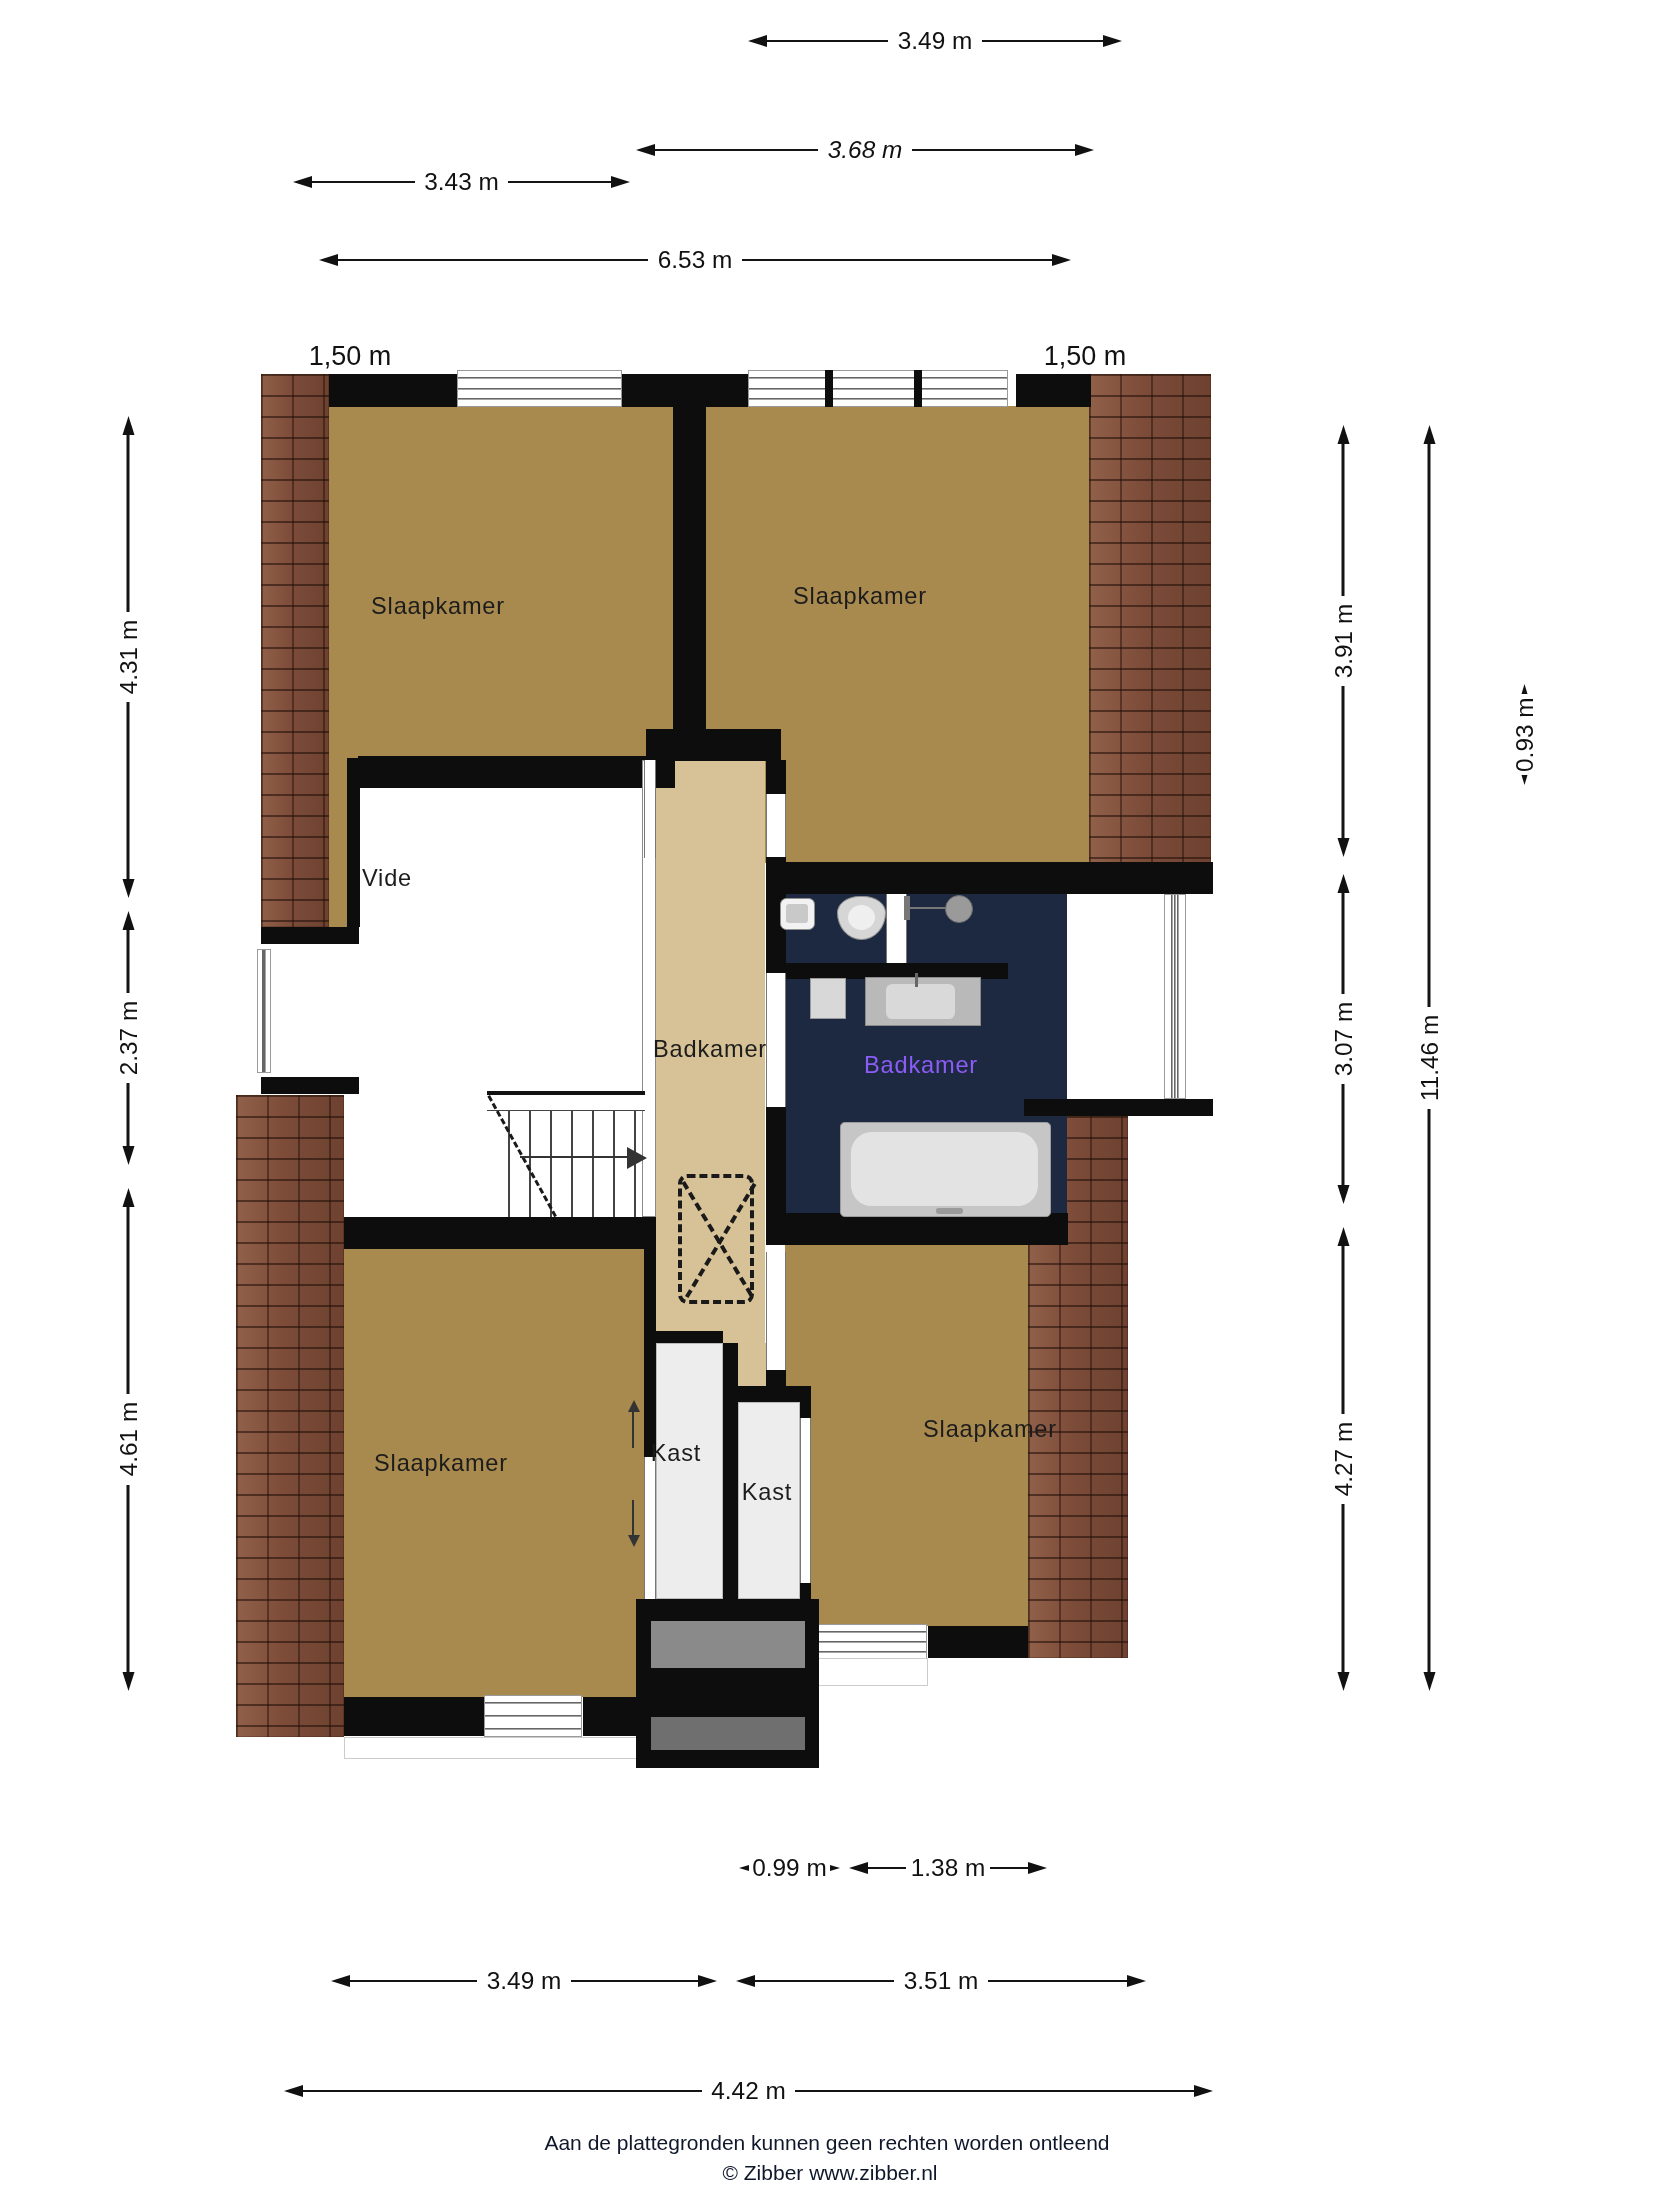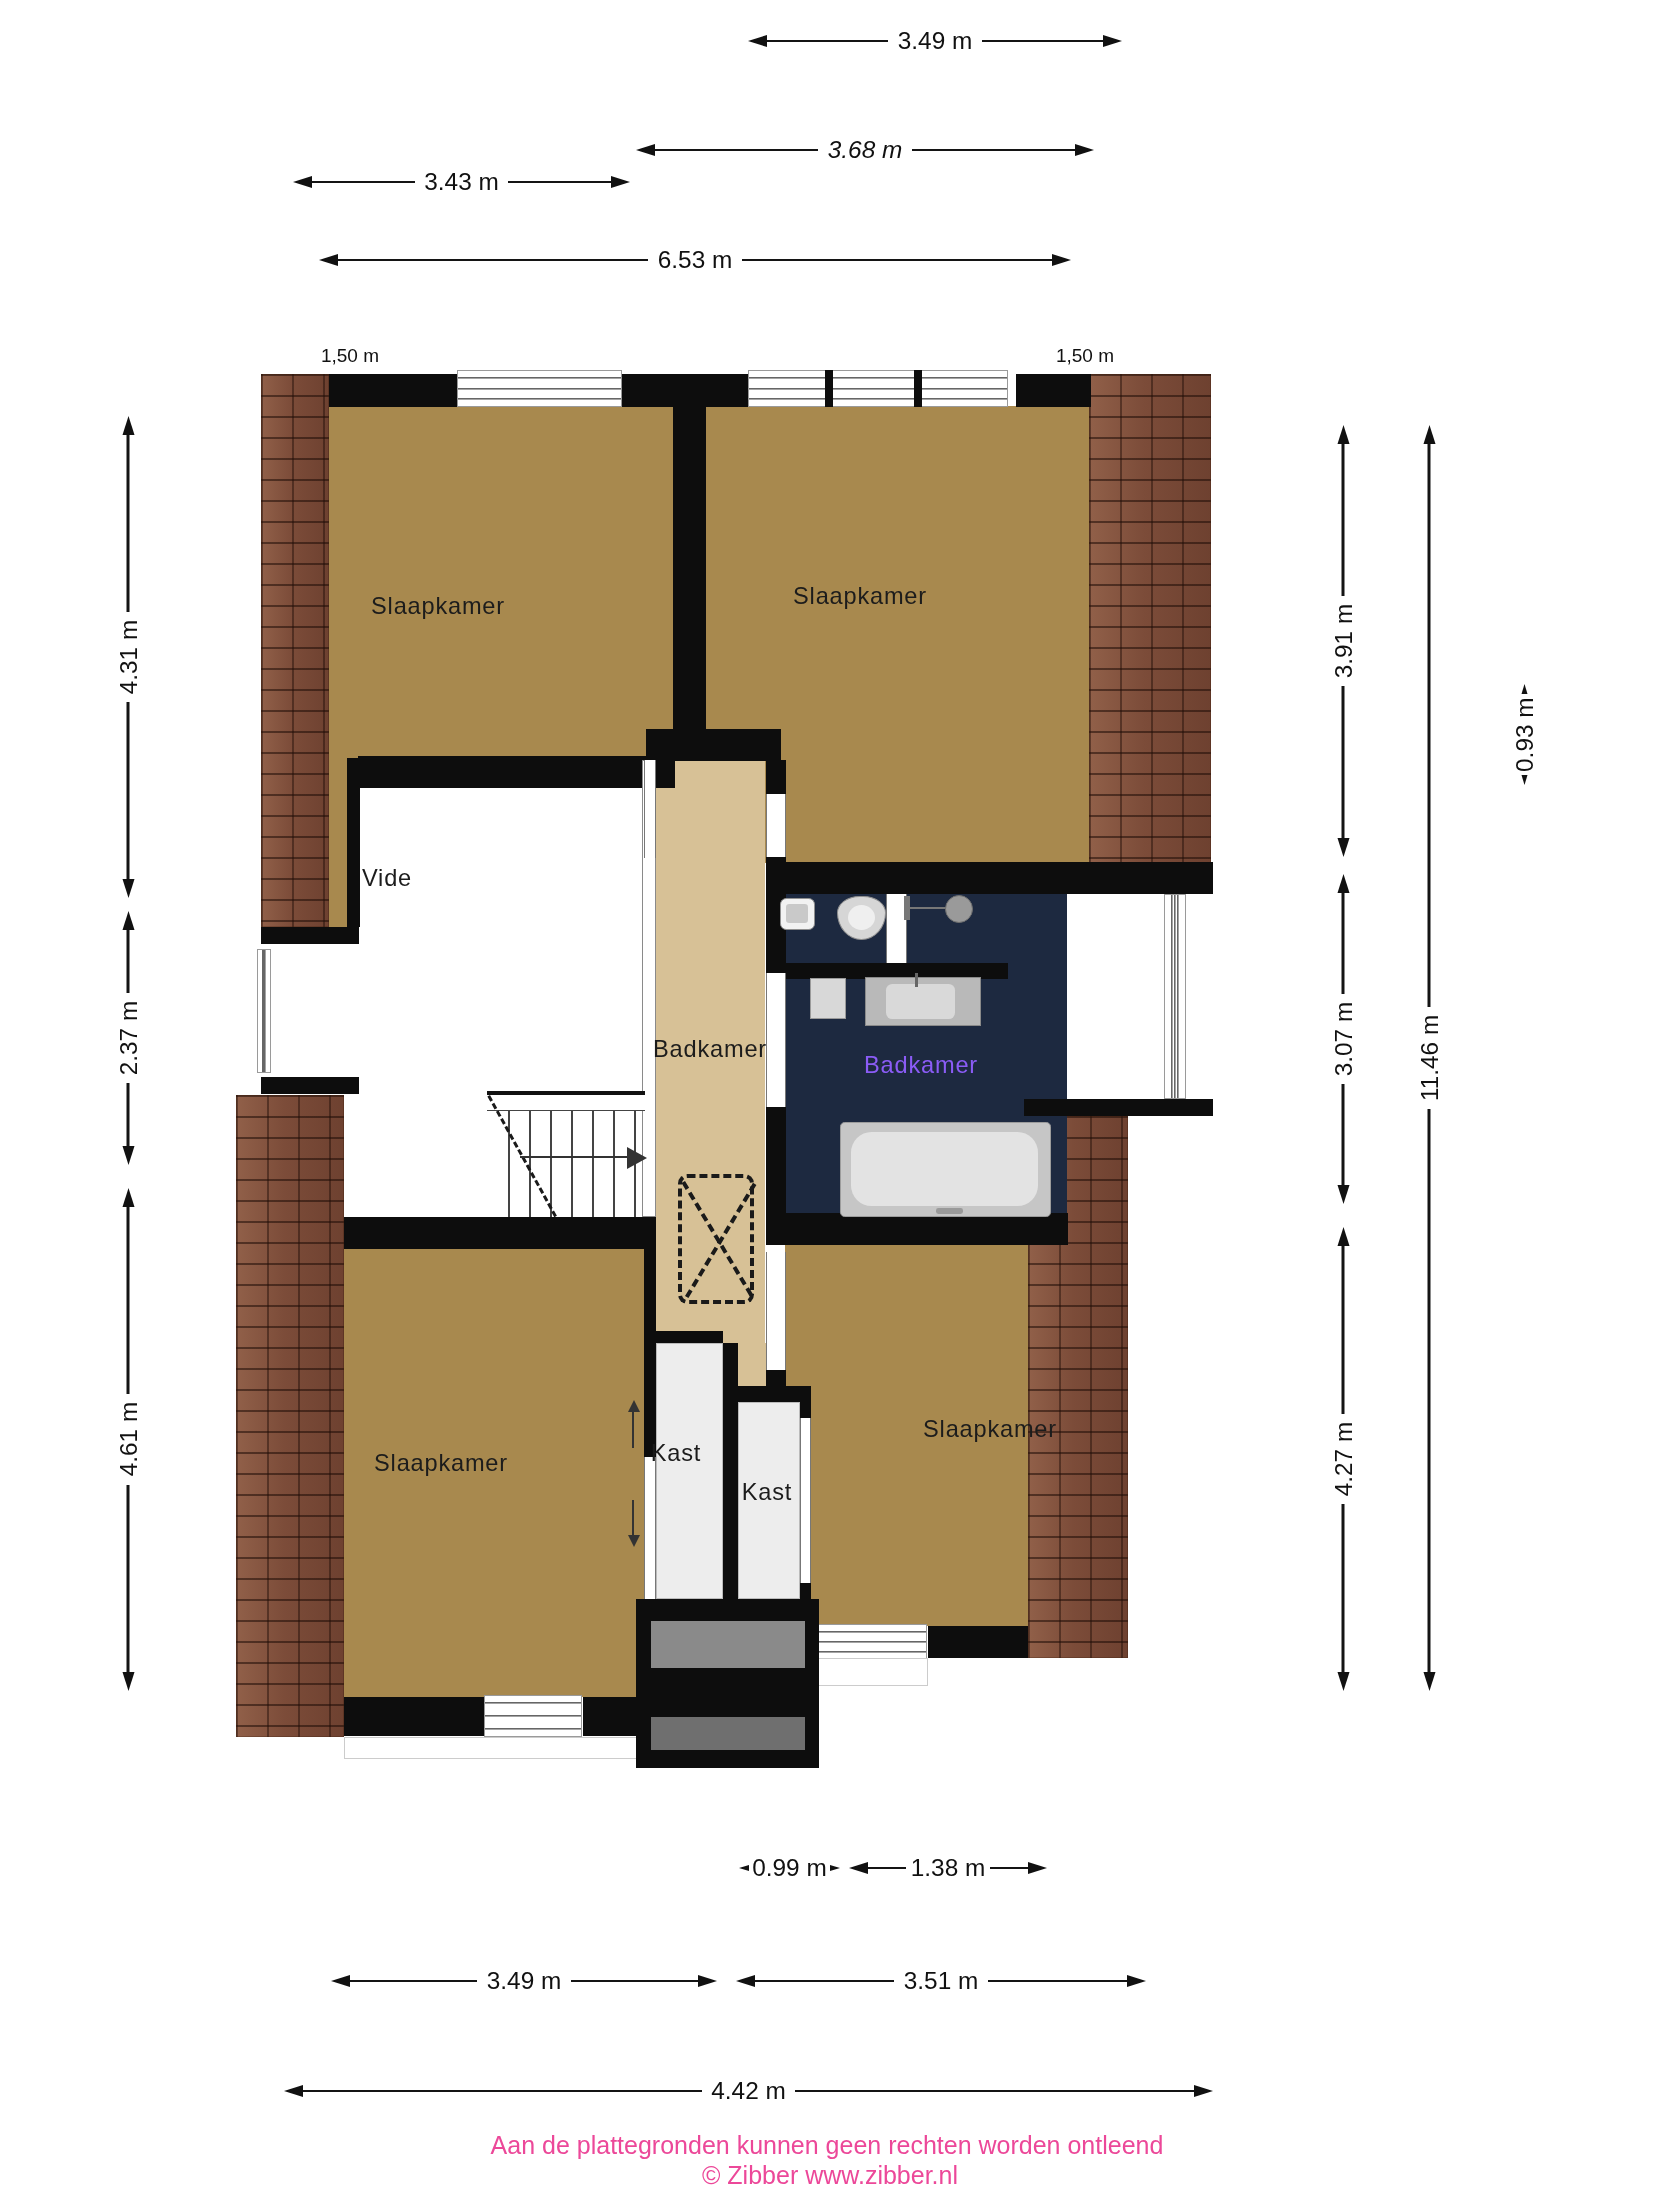--- a/index.html
+++ b/index.html
@@ -33,24 +33,24 @@
   .hah-l.sm{border-top-width:3.9px;border-bottom-width:3.9px;border-right-width:10.2px;}
   .hah-r.sm{border-top-width:3.9px;border-bottom-width:3.9px;border-left-width:10.2px;}
   .hlabel{font-size:24.4px;padding:0 9.5px;white-space:nowrap;}
   .vdim{position:absolute;display:flex;flex-direction:column;align-items:center;width:35px;transform:translateX(-50%);}
   .vln{flex:1;width:2.4px;background:#141414;}
   .vah-u{width:0;height:0;border-left:6.3px solid transparent;border-right:6.3px solid transparent;border-bottom:19px solid #111;}
   .vah-d{width:0;height:0;border-left:6.3px solid transparent;border-right:6.3px solid transparent;border-top:19px solid #111;}
   .vah-u.sm{border-left-width:3.9px;border-right-width:3.9px;border-bottom-width:10.2px;}
   .vah-d.sm{border-left-width:3.9px;border-right-width:3.9px;border-top-width:10.2px;}
   .vlabel{writing-mode:vertical-rl;transform:rotate(180deg);font-size:24.4px;padding:7.9px 0;white-space:nowrap;}
-  .plain-label{position:absolute;transform:translate(-50%,-50%);font-size:19px;white-space:nowrap;text-align:center;}
+  .plain-label{position:absolute;transform:translate(-50%,-50%);font-size:27px;white-space:nowrap;text-align:center;}
   .treads{position:absolute;background-image:repeating-linear-gradient(90deg,#444 0 1.6px,rgba(0,0,0,0) 1.6px 21px);}
   .dashline{position:absolute;border-top:3.9px dashed #1a1a1a;transform-origin:0 0;}
-  .footer-line{position:absolute;transform:translateX(-50%);font-size:25px;color:#ec4899;white-space:nowrap;}
+  .footer-line{position:absolute;transform:translateX(-50%);font-size:21px;color:#0f172a;white-space:nowrap;}
   .fixture{position:absolute;box-sizing:border-box;}
 </style>
 </head>
 <body>
 
 <div class="tiles" style="left:261px;top:374px;width:68px;height:553px;"></div>
 <div class="tiles" style="left:236px;top:1095px;width:108px;height:642px;"></div>
 <div class="tiles" style="left:1089px;top:374px;width:122px;height:492px;"></div>
 <div class="tiles" style="left:1028px;top:1116px;width:100px;height:542px;"></div>
 

